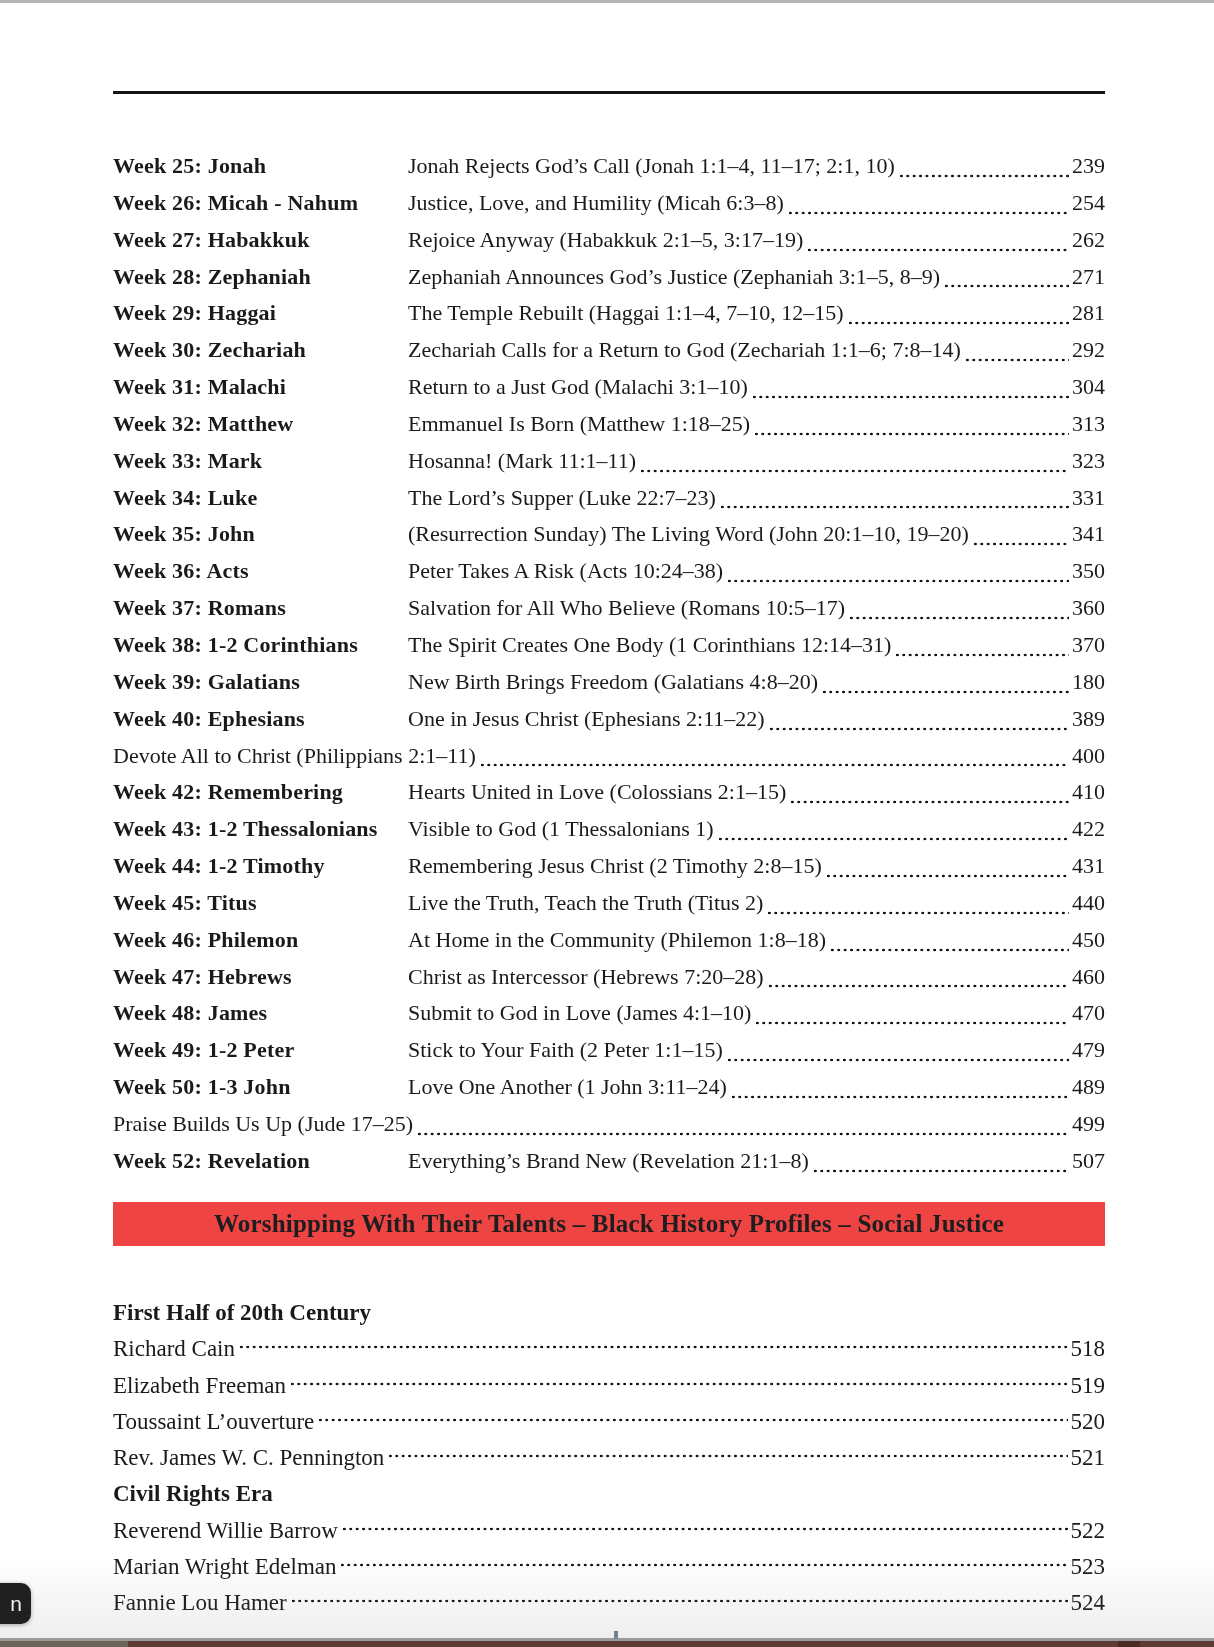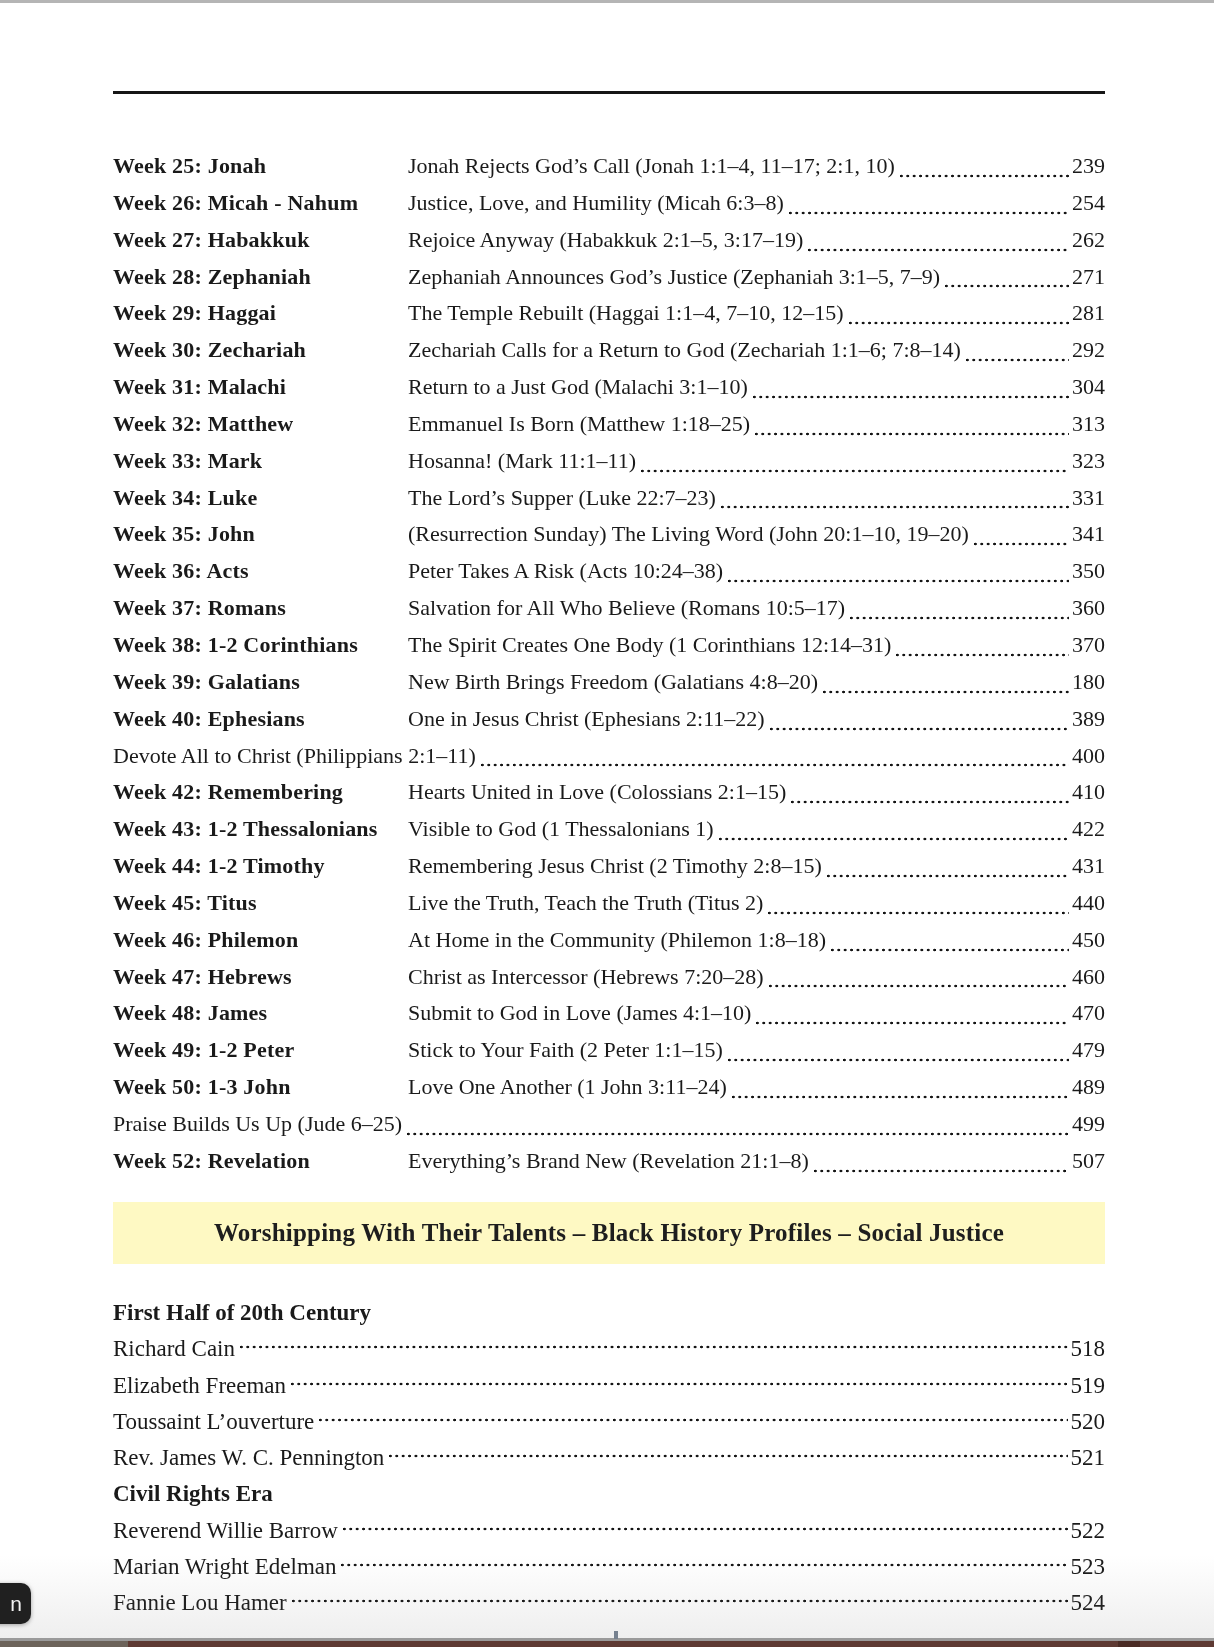--- a/index.html
+++ b/index.html
@@ -24,22 +24,22 @@
   .leader{flex:1;position:relative;min-width:12px;}
   .leader::before{
     content:"";position:absolute;left:5px;right:3px;bottom:7px;height:4px;
     background-image:radial-gradient(circle at 1.6px 2px, #141414 1.25px, rgba(0,0,0,0) 1.6px);
     background-size:6.4px 4px;background-repeat:repeat-x;
   }
   .pagenum{flex:none;}
 
   
   .banner{
-    position:absolute;left:113px;width:992px;top:1202px;height:62px;
-    background:#fef9c3;display:flex;align-items:center;justify-content:center;
+    position:absolute;left:113px;width:992px;top:1202px;height:44px;
+    background:#ef4444;display:flex;align-items:center;justify-content:center;
     font-weight:bold;font-size:25px;color:#1e1e1e;letter-spacing:.2px;
   }
 
   
   .profiles{position:absolute;left:113px;width:992px;top:1295px;}
   .profile-heading{font-weight:bold;font-size:23px;height:36.3px;line-height:36.3px;}
   .profile-row{display:flex;align-items:baseline;height:36.3px;line-height:36.3px;font-size:23px;white-space:nowrap;}
   .profile-name{flex:none;}
 
   
@@ -87,21 +87,21 @@
 
   <div class="toc-row">
     <span class="week">Week 27: Habakkuk</span>
     <span class="title">Rejoice Anyway (Habakkuk 2:1–5, 3:17–19)</span>
     <span class="leader"></span>
     <span class="pagenum">262</span>
   </div>
 
   <div class="toc-row">
     <span class="week">Week 28: Zephaniah</span>
-    <span class="title">Zephaniah Announces God’s Justice (Zephaniah 3:1–5, 7–9)</span>
+    <span class="title">Zephaniah Announces God’s Justice (Zephaniah 3:1–5, 8–9)</span>
     <span class="leader"></span>
     <span class="pagenum">271</span>
   </div>
 
   <div class="toc-row">
     <span class="week">Week 29: Haggai</span>
     <span class="title">The Temple Rebuilt (Haggai 1:1–4, 7–10, 12–15)</span>
     <span class="leader"></span>
     <span class="pagenum">281</span>
   </div>
@@ -246,21 +246,21 @@
   </div>
 
   <div class="toc-row">
     <span class="week">Week 50: 1-3 John</span>
     <span class="title">Love One Another (1 John 3:11–24)</span>
     <span class="leader"></span>
     <span class="pagenum">489</span>
   </div>
 
   <div class="toc-row">
-    <span class="title">Praise Builds Us Up (Jude 6–25)</span>
+    <span class="title">Praise Builds Us Up (Jude 17–25)</span>
     <span class="leader"></span>
     <span class="pagenum">499</span>
   </div>
 
   <div class="toc-row">
     <span class="week">Week 52: Revelation</span>
     <span class="title">Everything’s Brand New (Revelation 21:1–8)</span>
     <span class="leader"></span>
     <span class="pagenum">507</span>
   </div>

